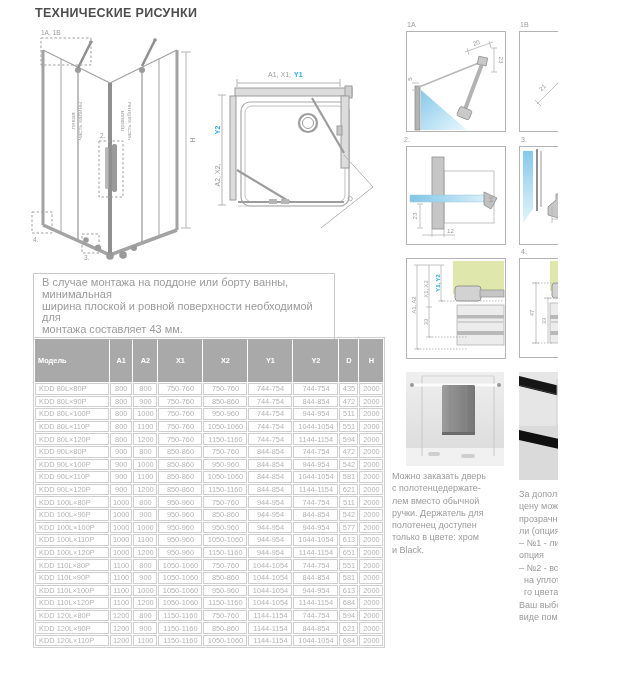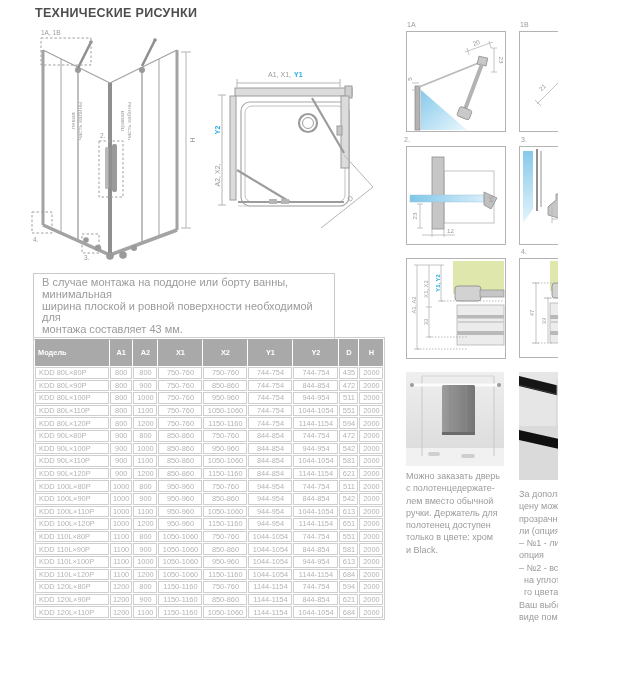--- a/index.html
+++ b/index.html
@@ -10,21 +10,21 @@
   svg{position:absolute;overflow:visible;}
   svg text{font-family:"Liberation Sans",sans-serif;}
   .iso{left:28px;top:26px;}
   .plan{left:213px;top:60px;}
   .note{position:absolute;left:33px;top:273px;width:302px;box-sizing:border-box;
         border:1px solid #c9c9c9;padding:3px 8px;font-size:11px;line-height:11.8px;
         color:#9b9b9b;white-space:pre-line;}
   table.dims{position:absolute;left:33px;top:337px;border-collapse:separate;border-spacing:1px;
         border:1px solid #cfcfcf;table-layout:fixed;}
   table.dims th{background:#a9a9a9;color:#fff;font-size:7.4px;font-weight:bold;
-        height:11px;padding:8px 2px;text-align:center;white-space:nowrap;}
+        height:11px;padding:16px 2px;text-align:center;white-space:nowrap;}
   table.dims td{border:1px solid #cfcfcf;color:#b4b4b4;font-size:7.4px;height:9.6px;
         padding:0 2px;text-align:center;white-space:nowrap;background:#fff;}
   table.dims td:first-child, table.dims th:first-child{text-align:left;padding-left:3px;}
   .dlabel{position:absolute;font-size:7px;color:#9b9b9b;}
   .pbox{border:1px solid #b3b3b3;background:#fff;}
   .caption{position:absolute;font-size:9px;line-height:12.3px;color:#9b9b9b;white-space:pre-wrap;}
 </style>
 </head>
 <body>
 
@@ -257,20 +257,31 @@
         </tr>
         <tr>
           <td>KDD 100L×90P</td>
           <td>1000</td>
           <td>900</td>
           <td>950-960</td>
           <td>850-860</td>
           <td>944-954</td>
           <td>844-854</td>
           <td>542</td>
+          <td>2000</td>
+        </tr>
+        <tr>
+          <td>KDD 100L×100P</td>
+          <td>1000</td>
+          <td>1000</td>
+          <td>950-960</td>
+          <td>950-960</td>
+          <td>944-954</td>
+          <td>944-954</td>
+          <td>577</td>
           <td>2000</td>
         </tr>
         <tr>
           <td>KDD 100L×110P</td>
           <td>1000</td>
           <td>1100</td>
           <td>950-960</td>
           <td>1050-1060</td>
           <td>944-954</td>
           <td>1044-1054</td>
@@ -562,21 +573,21 @@
     <rect x="38" y="8" width="18" height="46" fill="#f4f4f4" opacity="0.85" stroke="#c6c6c6" stroke-width="0.8"></rect>
     <rect x="45" y="8" width="4" height="46" fill="#b5b5b5"></rect>
     <polygon points="0,58 98,80 98,90 0,68" fill="#101010"></polygon>
     <rect x="42" y="62" width="14" height="46" fill="#222222"></rect>
     <rect x="42" y="62" width="3" height="46" fill="#4e4e4e"></rect>
     <rect x="53" y="62" width="3" height="46" fill="#000000"></rect>
     <path d="M85,34 C95,50 95,64 86,77" stroke="#ffffff" stroke-width="3.5" fill="none" stroke-linecap="round"></path>
     <polygon points="79,72 86,85 92,71" fill="#ffffff"></polygon>
   </svg>
 
-  <div class="caption" style="left:406px;top:470px;width:108px">Можно заказать дверь
+  <div class="caption" style="left:392px;top:470px;width:108px">Можно заказать дверь
 с полотенцедержате-
 лем вместо обычной
 ручки. Держатель для
 полотенец доступен
 только в цвете: хром
 и Black.</div>
   <div class="caption" style="left:519px;top:488px;width:116px">За дополнительную
 цену можно заменить
 прозрачные уплотните-
 ли (опция

